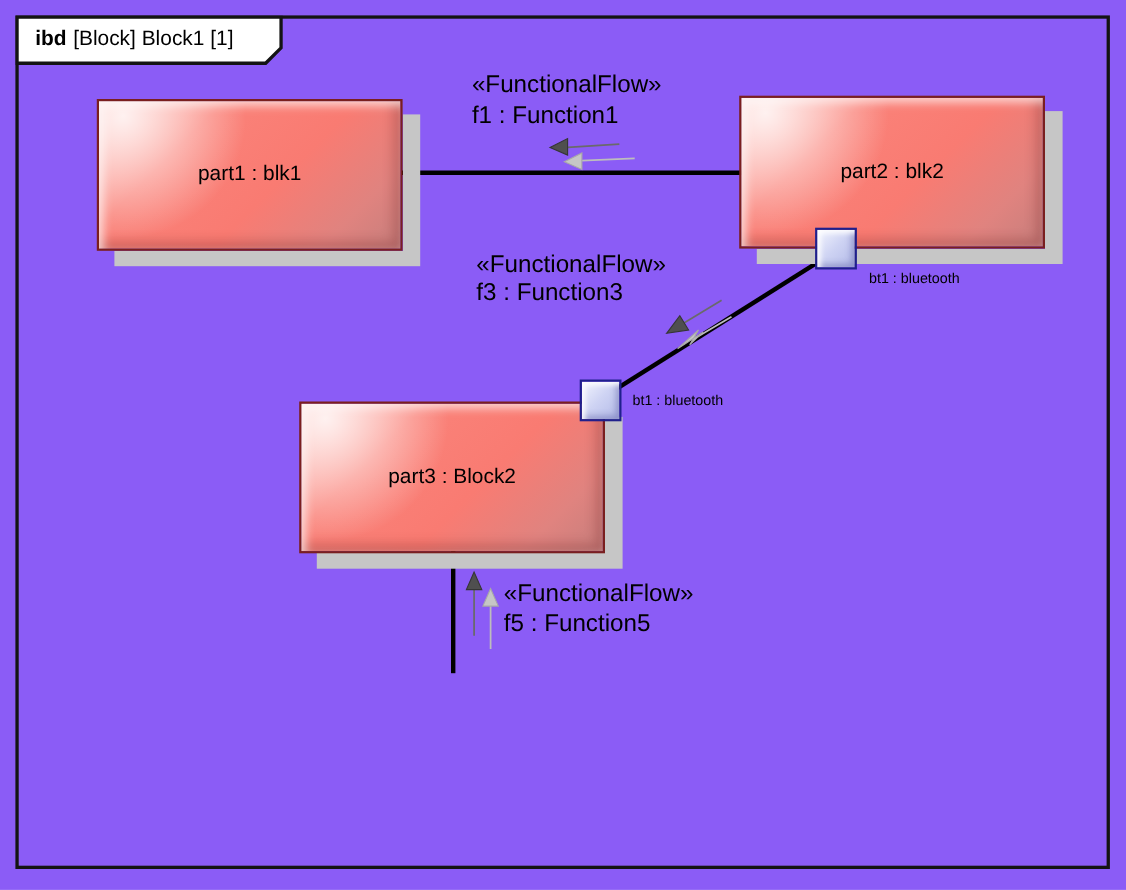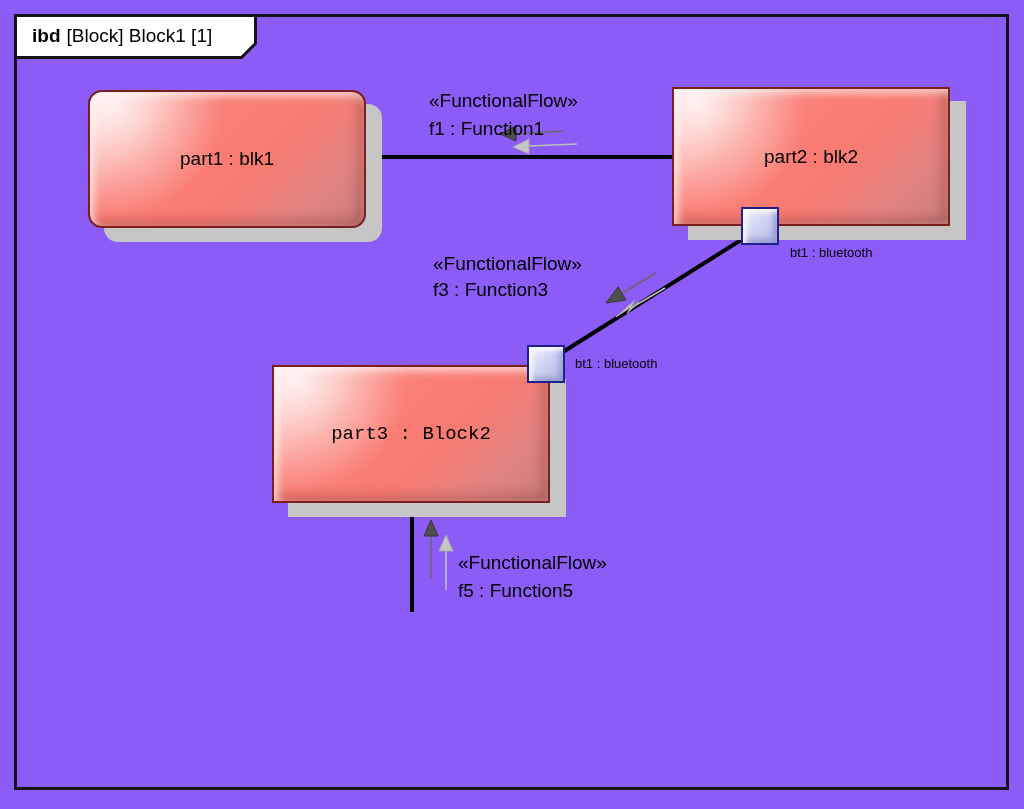--- a/index.html
+++ b/index.html
@@ -75,25 +75,24 @@
     height: 34px;
     border: 2px solid #20208c;
     background: linear-gradient(135deg, #f3f5fe 0%, #ced3f3 48%, #b3bae8 100%);
     box-shadow:
       inset 3px 3px 5px rgba(255,255,255,0.95),
       inset -3px -3px 6px rgba(50,50,135,0.32);
     z-index: 5;
   }
   .conn-label {
     position: absolute;
-    font-size: 19px;
+    font-size: 22px;
     line-height: 28px;
     white-space: nowrap;
     z-index: 6;
-    margin-top: 24px;
   }
   .port-label {
     position: absolute;
     font-size: 13px;
     white-space: nowrap;
     z-index: 6;
   }
 </style>
 </head>
 <body>
@@ -139,27 +138,27 @@
     <g data-interactable="false">
       <line x1="446" y1="550" x2="446" y2="590" stroke="#bdbdbd" stroke-width="1.6"></line>
       <polygon points="446,535 439,551 453,551" fill="#c6c6c6" stroke="#a8a8a8" stroke-width="1"></polygon>
     </g>
     <g data-interactable="false">
       <line x1="431" y1="535" x2="431" y2="578" stroke="#6a6a6a" stroke-width="1.6"></line>
       <polygon points="431,520 424,536 438,536" fill="#4f4f4f" stroke="#353535" stroke-width="1"></polygon>
     </g>
   </svg>
 
-  <div class="block" style="left:88px; top:90px;border-radius:14px;" data-interactable="true">
+  <div class="block" style="left:88px; top:90px;" data-interactable="true">
     <span data-interactable="false">part1 : blk1</span>
   </div>
   <div class="block" style="left:672px; top:87px; height:135px;" data-interactable="true">
     <span data-interactable="false">part2 : blk2</span>
   </div>
-  <div class="block" style="left:272px; top:365px;font-family:Liberation Mono, monospace;" data-interactable="true">
+  <div class="block" style="left:272px; top:365px;" data-interactable="true">
     <span data-interactable="false">part3 : Block2</span>
   </div>
 
   <div class="port" style="left:741px; top:207px;" data-interactable="true"></div>
   <div class="port" style="left:527px; top:345px;" data-interactable="true"></div>
 
   <div class="conn-label" style="left:429px; top:63px;" data-interactable="false">
     <div data-interactable="false">«FunctionalFlow»</div>
     <div data-interactable="false">f1 : Function1</div>
   </div>

